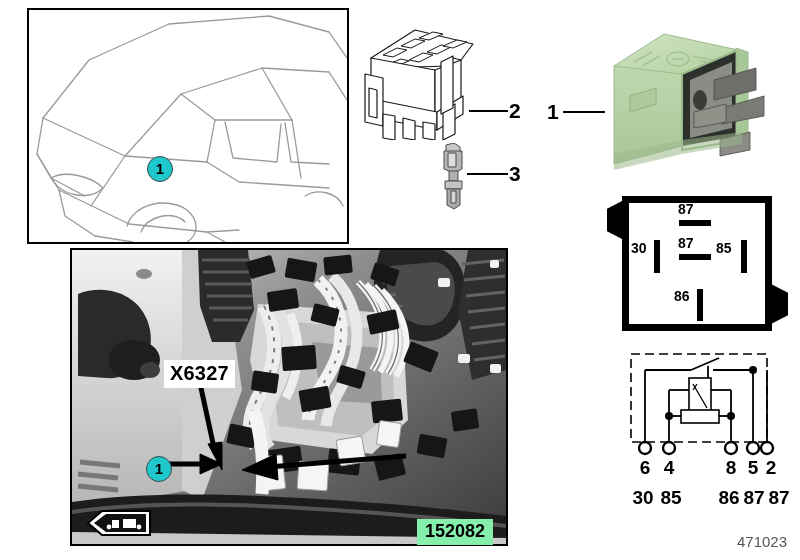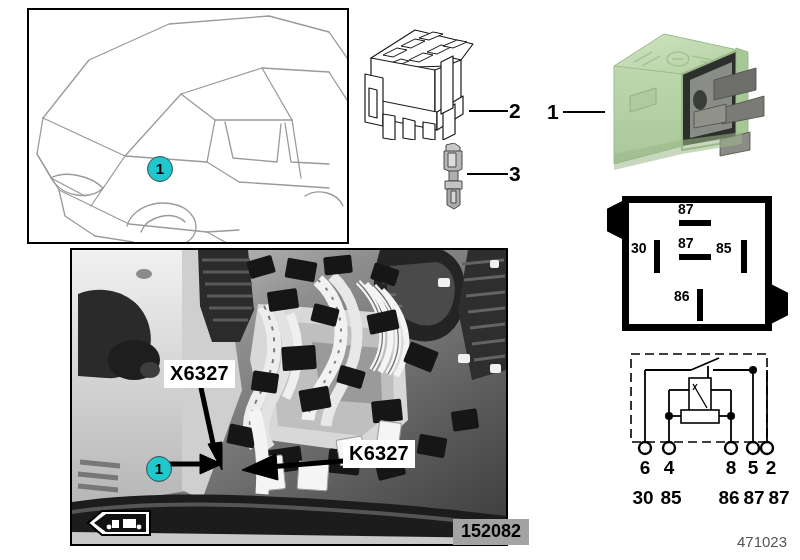--- a/index.html
+++ b/index.html
@@ -173,28 +173,27 @@
     letter-spacing: 0.2px;
     z-index: 35;
     white-space: nowrap;
   }
   #tag-x6327 { left: 164px; top: 360px; }
   #tag-k6327 { left: 343px; top: 440px; }
 
   #img-number {
     position: absolute;
     left: 417px; top: 519px;
-    background: #a3a3a3;
+    background: #86efac;
     color: #000;
     font-size: 18px;
     font-weight: bold;
     padding: 2px 8px 3px 8px;
     font-family: "Liberation Sans", sans-serif;
     z-index: 35;
-    margin-left: 36px;
   }
 
   #direction-marker {
     position: absolute;
     left: 86px; top: 508px;
     width: 66px; height: 30px;
     z-index: 35;
   }
 
   #doc-number {
@@ -605,21 +604,20 @@
 
     <g fill="#000" stroke="#000">
       <path d="M 96 216 L 136 216" stroke-width="5" fill="none"></path>
       <path d="M 130 206 L 152 216 L 130 226 Z"></path>
     </g>
   </svg>
 
   <div id="callout-photo" class="callout">1</div>
 
   <div id="tag-x6327" class="photo-tag">X6327</div>
-  <div id="tag-k6327" class="photo-tag">K6327</div>
 
   <div id="img-number">152082</div>
 
   <svg id="direction-marker" width="66" height="30" viewBox="0 0 66 30">
     <path d="M 2 15 L 16 3 L 64 3 L 64 27 L 16 27 Z" fill="#ffffff" stroke="#000" stroke-width="2"></path>
     <path d="M 8 15 L 20 6 L 60 6 L 60 24 L 20 24 Z" fill="#111111"></path>
     <path d="M 26 12 L 33 12 L 33 20 L 26 20 Z" fill="#ffffff"></path>
     <path d="M 37 11 L 50 11 L 50 20 L 37 20 Z" fill="#ffffff"></path>
     <circle cx="23" cy="19" r="2.4" fill="#ffffff"></circle>
     <circle cx="53" cy="19" r="2.4" fill="#ffffff"></circle>

